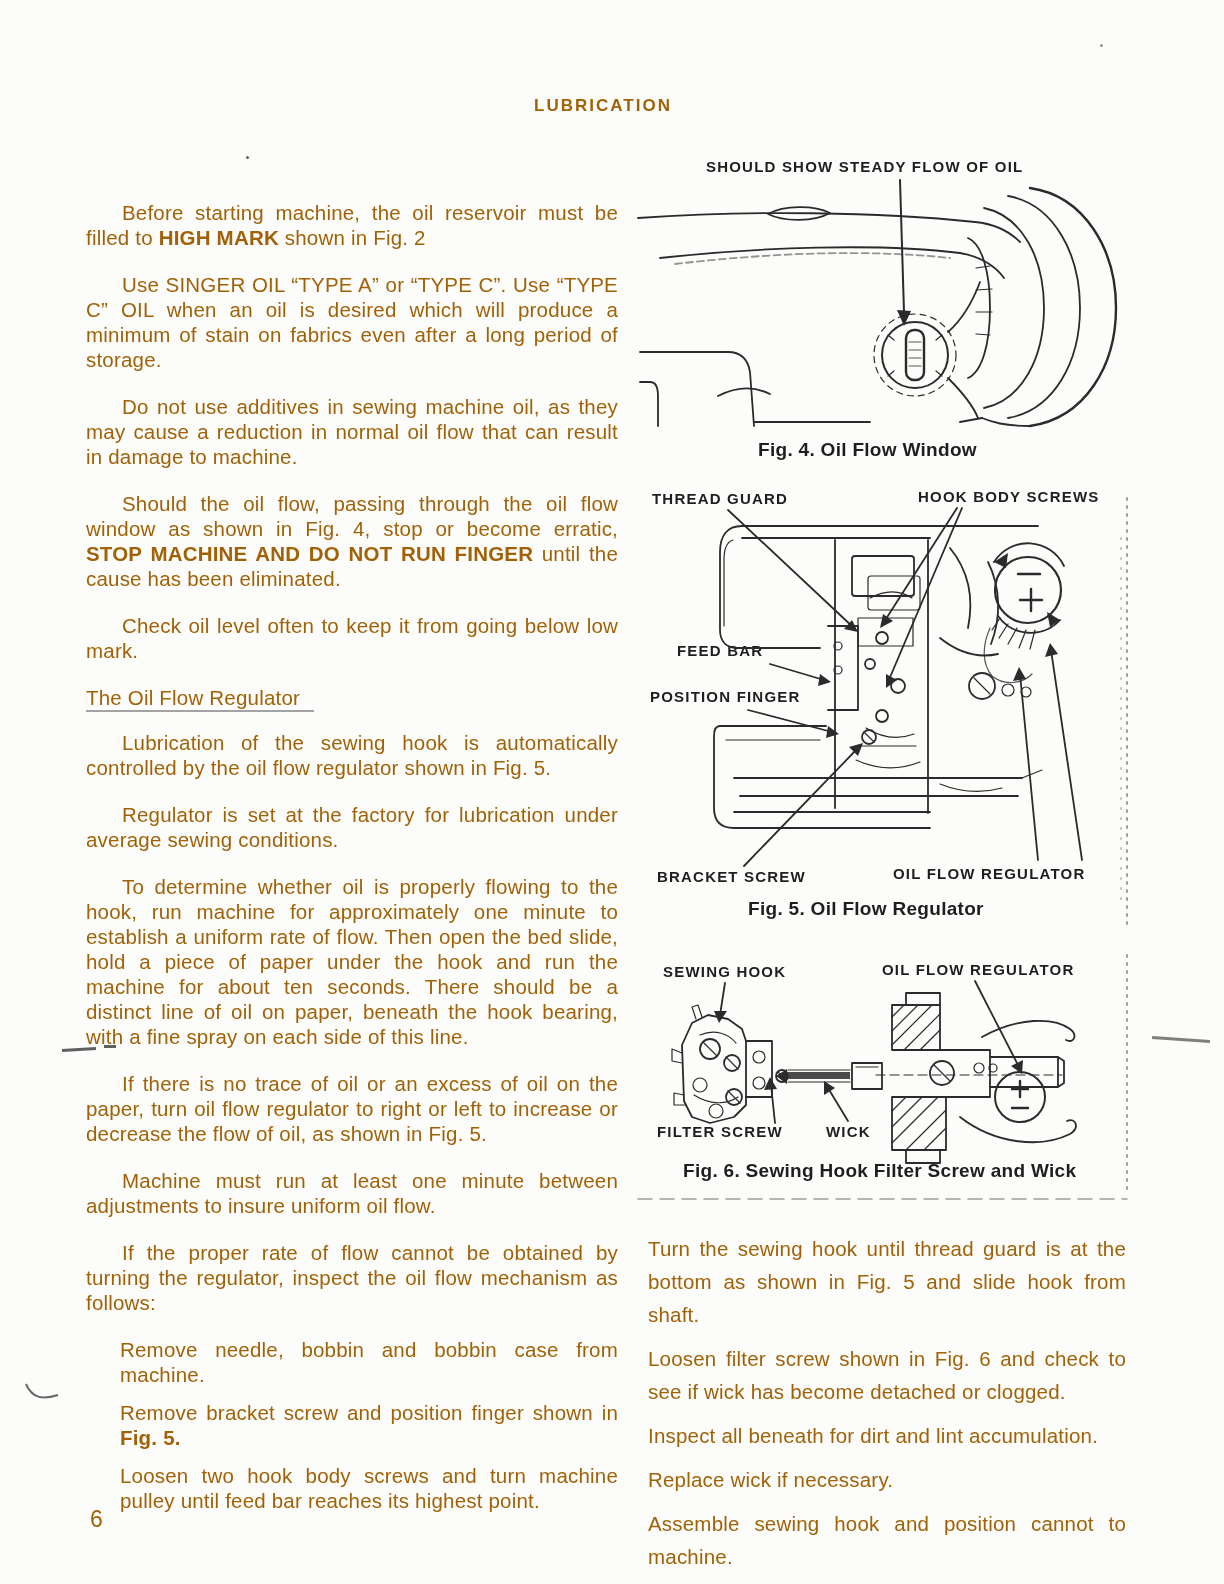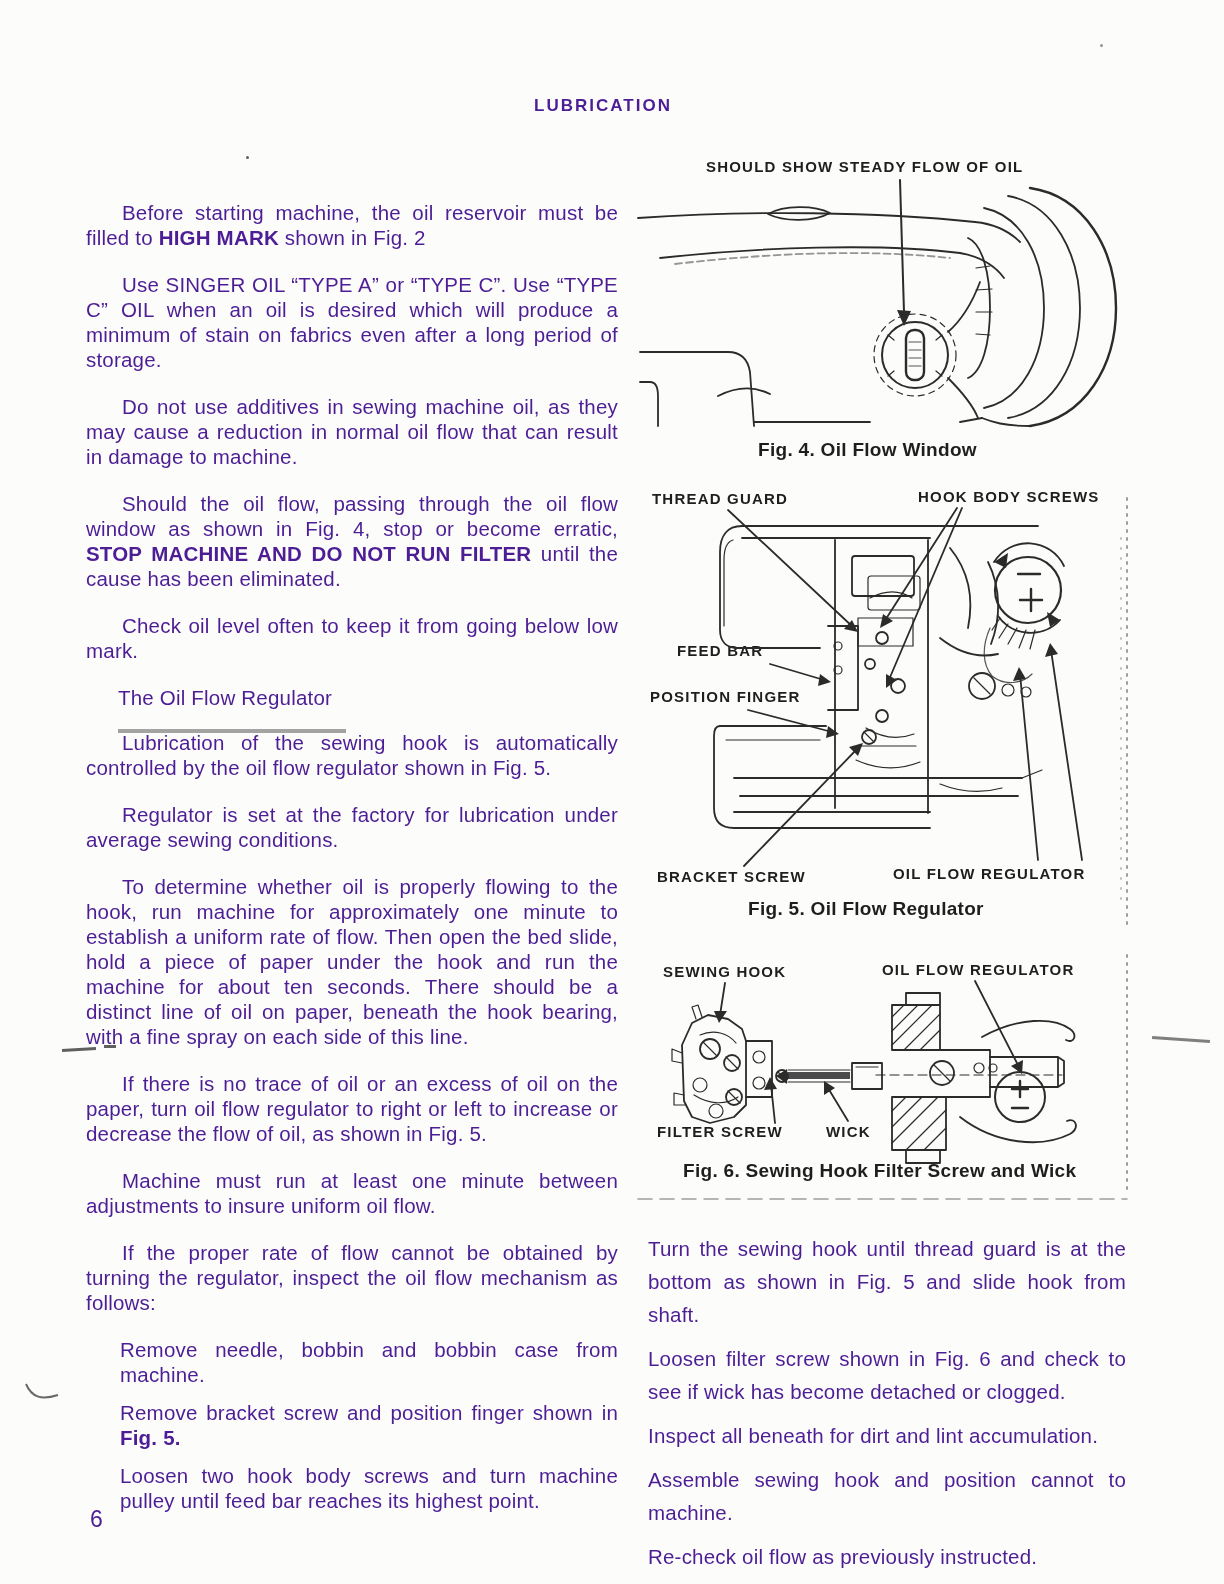--- a/index.html
+++ b/index.html
@@ -1,29 +1,29 @@
 <!DOCTYPE html>
 <html><head>
 <meta charset="utf-8">
 <style>
   html,body{margin:0;padding:0;background:#777;}
   .page{position:relative;width:1224px;height:1584px;background:#fcfcfa;
-        font-family:"Liberation Sans",sans-serif;color:#4c1d95;overflow:hidden;}
+        font-family:"Liberation Sans",sans-serif;color:#a16207;overflow:hidden;}
   .hdr{position:absolute;top:96px;left:0;width:1206px;text-align:center;
        font-size:17px;font-weight:700;letter-spacing:2px;}
   .lcol{position:absolute;left:86px;top:200px;width:532px;
         font-size:20.5px;line-height:25px;text-align:justify;letter-spacing:.2px;}
   .rcol{position:absolute;left:648px;top:1232px;width:478px;
         font-size:20.5px;line-height:33px;text-align:justify;letter-spacing:.2px;}
   .p{margin:0 0 22px;text-indent:36px;}
   .rp{margin:0 0 11px;text-indent:0;}
   .step{margin:0 0 13px 34px;text-indent:0;}
   .b{font-weight:700;}
   .shead{margin:0 0 20px;text-indent:0;text-align:left;}
-  .shead .hu{border-bottom:4px solid #a3a3a3;padding-bottom:20px;padding-right:14px;margin-left:32px;}
+  .shead .hu{border-bottom:2px solid #a3a3a3;padding-bottom:1px;padding-right:14px;}
   .fig{position:absolute;}
   svg{display:block;}
   svg text{font-family:"Liberation Sans",sans-serif;font-weight:700;fill:#1e1e1e;}
   .lab{font-size:15px;letter-spacing:1.2px;}
   .cap{font-size:19px;letter-spacing:.3px;}
   .art{stroke:#2b2b2b;fill:none;stroke-width:1.8;stroke-linecap:round;stroke-linejoin:round;}
   .thin{stroke-width:1.2;}
   .thick{stroke-width:2.4;}
   .fillink{fill:#2b2b2b;stroke:none;}
   .noise{opacity:.45;}
@@ -34,21 +34,21 @@
 <body>
 
 <div class="page">
 
   <div class="hdr">LUBRICATION</div>
 
   <div class="lcol">
     <p class="p"><span>Before starting machine, the oil reservoir must be filled to </span><span class="b">HIGH MARK</span><span> shown in Fig. 2</span></p>
     <p class="p">Use SINGER OIL “TYPE A” or “TYPE C”. Use “TYPE C” OIL when an oil is desired which will produce a minimum of stain on fabrics even after a long period of storage.</p>
     <p class="p">Do not use additives in sewing machine oil, as they may cause a reduction in normal oil flow that can result in damage to machine.</p>
-    <p class="p"><span>Should the oil flow, passing through the oil flow window as shown in Fig. 4, stop or become erratic, </span><span class="b">STOP MACHINE AND DO NOT RUN FILTER</span><span> until the cause has been eliminated.</span></p>
+    <p class="p"><span>Should the oil flow, passing through the oil flow window as shown in Fig. 4, stop or become erratic, </span><span class="b">STOP MACHINE AND DO NOT RUN FINGER</span><span> until the cause has been eliminated.</span></p>
     <p class="p">Check oil level often to keep it from going below low mark.</p>
     <p class="p shead"><span class="hu">The Oil Flow Regulator</span></p>
     <p class="p">Lubrication of the sewing hook is automatically controlled by the oil flow regulator shown in Fig. 5.</p>
     <p class="p">Regulator is set at the factory for lubrication under average sewing conditions.</p>
     <p class="p">To determine whether oil is properly flowing to the hook, run machine for approximately one minute to establish a uniform rate of flow. Then open the bed slide, hold a piece of paper under the hook and run the machine for about ten seconds.  There should be a distinct line of oil on paper, beneath the hook bearing, with a fine spray on each side of this line.</p>
     <p class="p">If there is no trace of oil or an excess of oil on the paper, turn oil flow regulator to right or left to increase or decrease the flow of oil, as shown in Fig. 5.</p>
     <p class="p">Machine must run at least one minute between adjustments to insure uniform oil flow.</p>
     <p class="p" style="">If the proper rate of flow cannot be obtained by turning the regulator, inspect the oil flow mechanism as follows:</p>
     <p class="p step">Remove needle, bobbin and bobbin case from machine.</p>
     <p class="p step"><span>Remove bracket screw and position finger shown in </span><span class="b">Fig. 5.</span></p>
@@ -226,20 +226,21 @@
       <path class="noise" d="M497,10 L497,250" stroke-dasharray="2,6" stroke-width="2"></path>
       <path class="noise" d="M8,254 L497,254" stroke-dasharray="14,8" stroke-width="1.5"></path>
     </g>
     <text class="cap" x="53" y="232">Fig. 6. Sewing Hook Filter Screw  and Wick</text>
   </svg>
 
   <div class="rcol">
     <p class="rp">Turn the sewing hook until thread guard is at the bottom as shown in Fig. 5 and slide hook from shaft.</p>
     <p class="rp">Loosen filter screw shown in Fig. 6 and check to see if wick has become detached or clogged.</p>
     <p class="rp">Inspect all beneath for dirt and lint accumulation.</p>
+    <p class="rp">Replace wick if necessary.</p>
     <p class="rp">Assemble sewing hook and position cannot to machine.</p>
     <p class="rp">Re-check oil flow as previously instructed.</p>
   </div>
 
   <div class="artifact" style="left:62px;top:1048px;width:34px;height:3px;transform:rotate(-3deg);"></div>
   <div class="artifact" style="left:104px;top:1045px;width:12px;height:3px;"></div>
   <div class="artifact" style="left:1152px;top:1038px;width:58px;height:3px;transform:rotate(4deg);opacity:.6;"></div>
   <svg class="fig" style="left:24px;top:1380px;" width="40" height="26" viewBox="0 0 40 26">
     <path d="M2,4 C8,18 18,20 34,15" stroke="#2b2b2b" stroke-width="2" fill="none" opacity=".7"></path>
   </svg>

